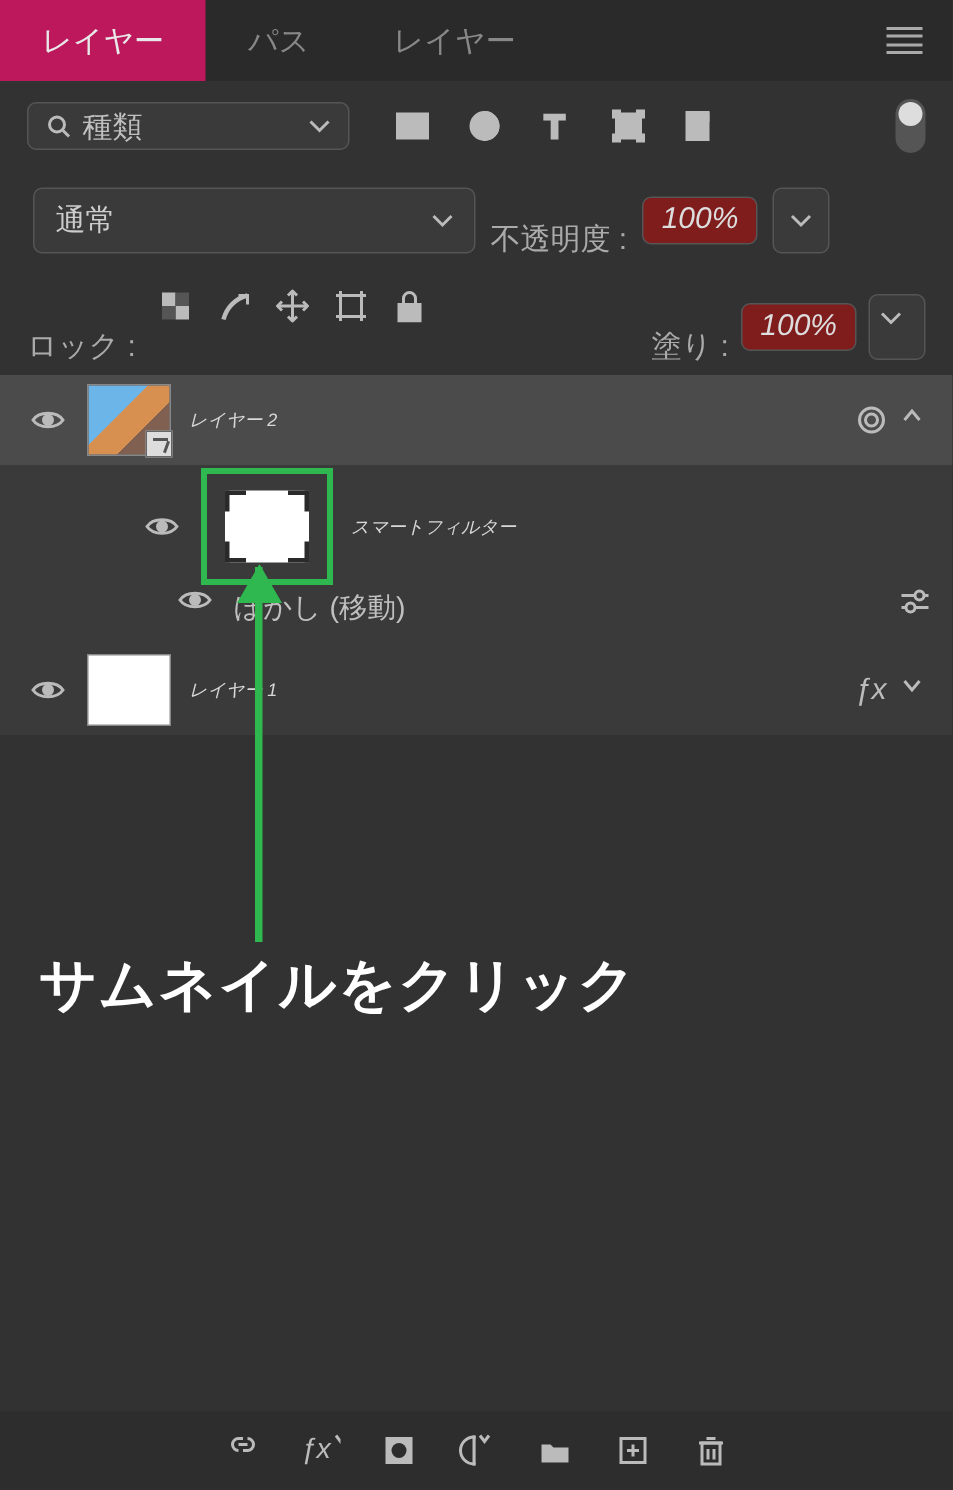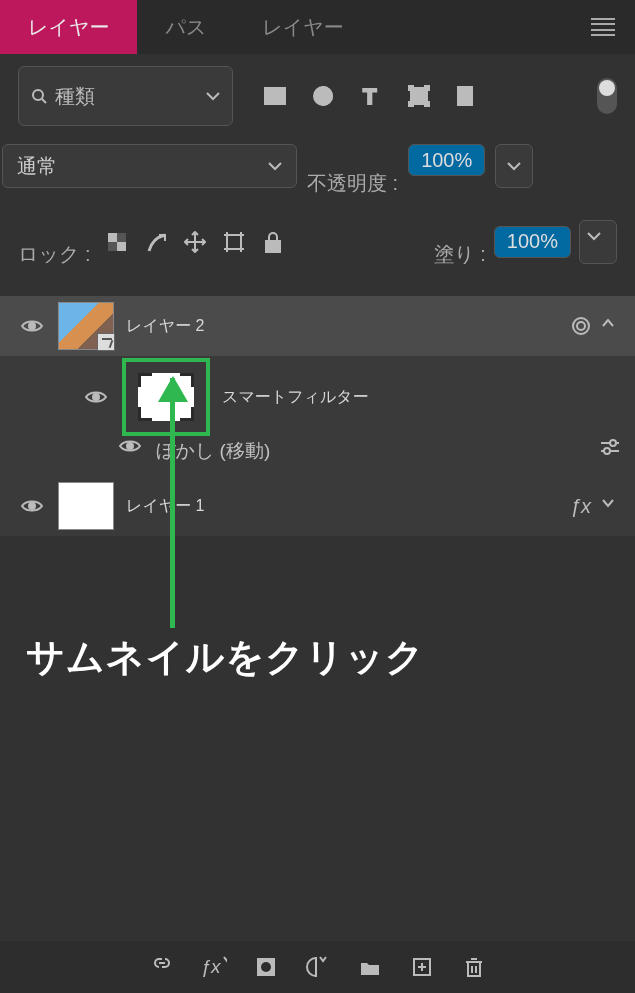--- a/index.html
+++ b/index.html
@@ -50,21 +50,21 @@
 
 .toolbar-row {
   display: flex;
   align-items: center;
   padding: 12px 18px;
   gap: 14px;
 }
 
 .search-box {
   flex: 0 0 215px;
-  height: 60px;
+  height: 32px;
   border: 1px solid #555;
   border-radius: 6px;
   display: flex;
   align-items: center;
   padding: 0 12px;
   gap: 8px;
   background: #3a3a3a;
 }
 .search-box .label {
   font-size: 20px;
@@ -96,22 +96,22 @@
   height: 16px;
   background: #ddd;
   border-radius: 50%;
   position: absolute;
   top: 2px;
   left: 2px;
 }
 
 .blend-row {
   display: flex;
-  align-items: flex-start;
-  padding: 6px 2px 10px;
+  align-items: center;
+  padding: 6px 22px 10px;
   gap: 10px;
 }
 .blend-select {
   flex: 0 0 295px;
   height: 44px;
   border: 1px solid #555;
   border-radius: 6px;
   display: flex;
   align-items: center;
   padding: 0 14px;
@@ -120,39 +120,40 @@
 }
 .blend-select span { font-size: 20px; color: #ccc; }
 .field-label { font-size: 20px; color: #aaa; margin-top: 26px; }
 .val-box {
   border: 1px solid #555;
   border-radius: 6px;
   height: 32px;
   padding: 0 12px;
   display: flex;
   align-items: center;
-  background: #0369a1;
+  background: #7f1d1d;
   font-size: 20px;
   color: #ddd;
+  font-style: italic;
 }
 .chev-box {
   border: 1px solid #555;
   border-radius: 6px;
   height: 44px;
   width: 38px;
   display: flex;
   align-items: center;
   justify-content: center;
   background: #3a3a3a;
 }
 
 .lock-row {
   display: flex;
-  align-items: center;
-  padding: 8px 18px 28px;
+  align-items: flex-start;
+  padding: 8px 18px 6px;
   gap: 13px;
 }
 .lock-row .ic { width: 26px; height: 26px; display:flex; align-items:center; justify-content:center;}
 .lock-row svg { width: 22px; height: 22px; }
 .lock-fill-group { margin-left: auto; display: flex; gap: 8px; align-items: center; }
 
 .layers {
   background: #3a3a3a;
 }
 .layer-row {
@@ -183,30 +184,31 @@
   width: 18px;
   height: 18px;
   background: #ddd;
   border: 1px solid #666;
 }
 .smart-badge::before, .smart-badge::after {
   content:""; position:absolute; background:#555;
 }
 .smart-badge::before { width:10px; height:2px; top:4px; left:4px; }
 .smart-badge::after { width:2px; height:8px; top:6px; left:12px; transform:rotate(20deg);}
-.layer-name { font-size: 16px; color: #d8d8d8; flex: 1; }
+.layer-name { font-size: 12px; color: #d8d8d8; flex: 1; font-style: italic; }
 .row-end { display: flex; gap: 10px; align-items: center; }
 .row-end svg { width: 20px; height: 20px; }
 
 .sub-row {
   display: flex;
   align-items: center;
   padding: 2px 28px 2px 82px;
   gap: 12px;
   min-height: 52px;
+  margin-left: 12px;
 }
 .sub-row .eye { width: 28px; }
 
 .smart-thumb-wrap {
   position: relative;
   width: 88px;
   height: 78px;
   border: 4px solid #2eb84f;
   box-sizing: border-box;
   display: flex;

